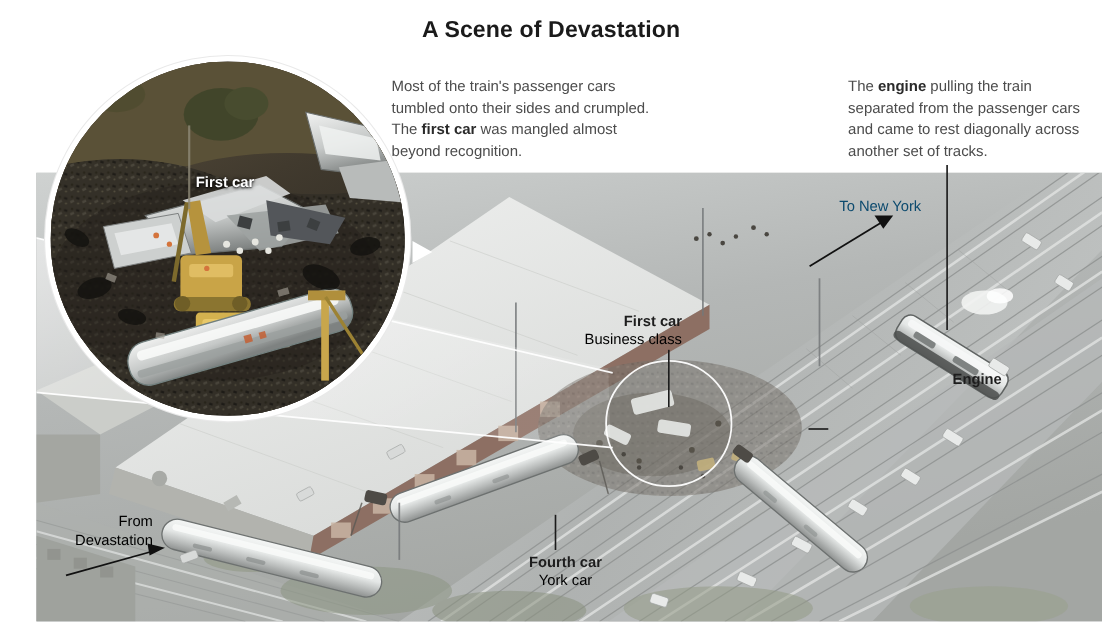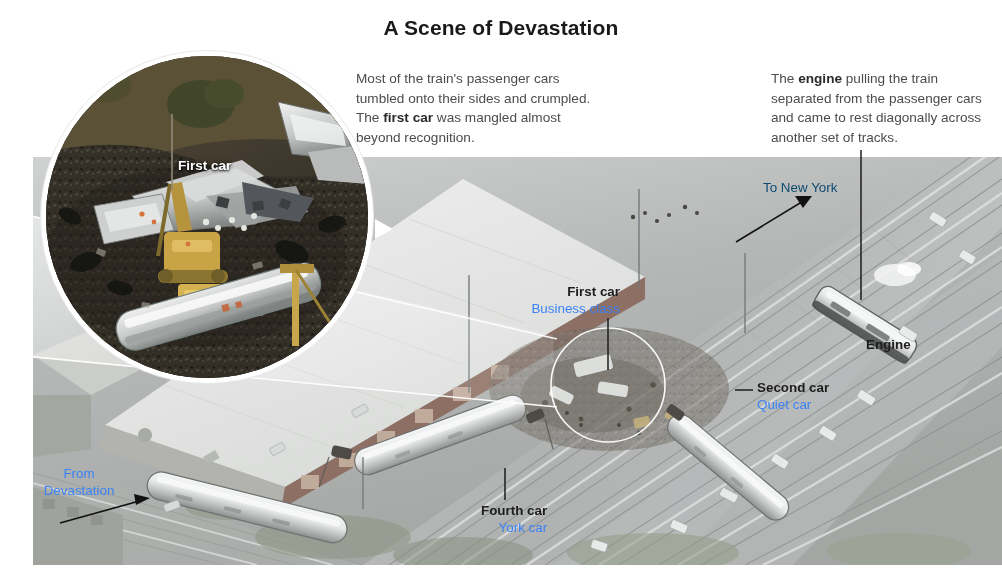--- a/index.html
+++ b/index.html
@@ -84,27 +84,27 @@
 
   
   .maplabel {
     position: absolute;
     font-size: 13.4px;
     line-height: 16.5px;
     color: #1d1d1d;
     white-space: nowrap;
   }
   .maplabel .t1 { font-weight: bold; display: block; }
-  .maplabel .t2 { display: block; color: #3b82f6; }
+  .maplabel .t2 { display: block; color: #000000; }
   .lbl-first   { left: 508px; top: 284px; width: 112px; text-align: right; }
   .lbl-second  { left: 757px; top: 380px; text-align: left; }
-  .lbl-fourth  { left: 481px; top: 503px; text-align: right; }
+  .lbl-fourth  { left: 481px; top: 503px; text-align: center; }
   .lbl-engine  { left: 866px; top: 337px; font-weight: bold; }
   .lbl-ny      { left: 763px; top: 180px; color: #0c4a6e; }
-  .lbl-wash    { left: 29px;  top: 465px; width: 100px; text-align: center; line-height: 17px; color: #2b2b2b;}
+  .lbl-wash    { left: 39px;  top: 465px; width: 100px; text-align: right; line-height: 17px; color: #2b2b2b;}
 
   .overlay {
     position: absolute;
     left: 0; top: 0;
     width: 1002px; height: 580px;
     pointer-events: none;
   }
 </style>
 </head>
 <body>
@@ -513,24 +513,20 @@
       <line x1="60" y1="523" x2="143" y2="500" stroke="#111111" stroke-width="1.6"></line>
       <polygon points="150,498 134,494 136,505" fill="#111111"></polygon>
     </g>
   </svg>
 
   <div class="maplabel lbl-first">
     <span class="t1">First car</span>
     <span class="t2">Business class</span>
   </div>
 
-  <div class="maplabel lbl-second">
-    <span class="t1">Second car</span>
-    <span class="t2">Quiet car</span>
-  </div>
 
   <div class="maplabel lbl-fourth">
     <span class="t1">Fourth car</span>
     <span class="t2">York car</span>
   </div>
 
   <div class="maplabel lbl-engine">Engine</div>
 
   <div class="maplabel lbl-ny">To New York</div>
 

